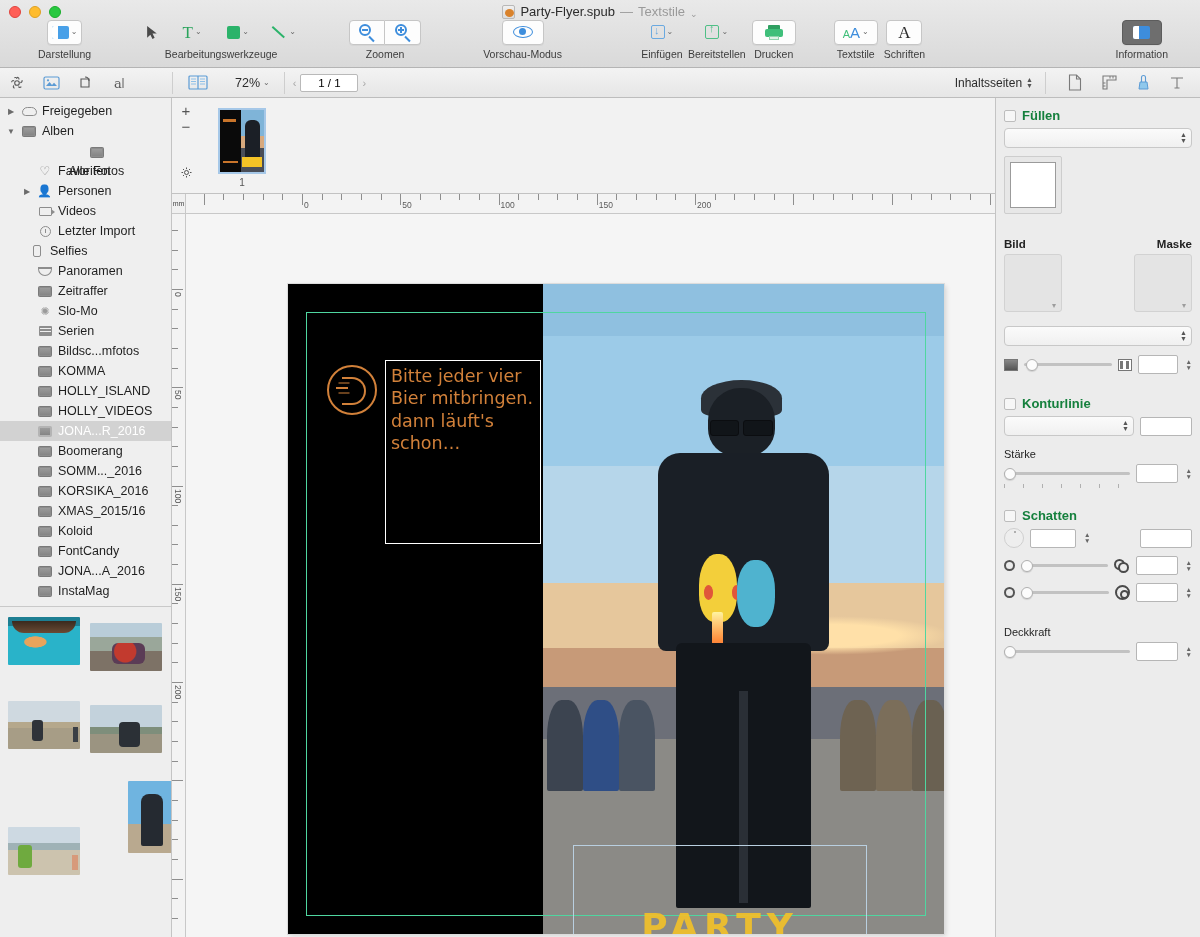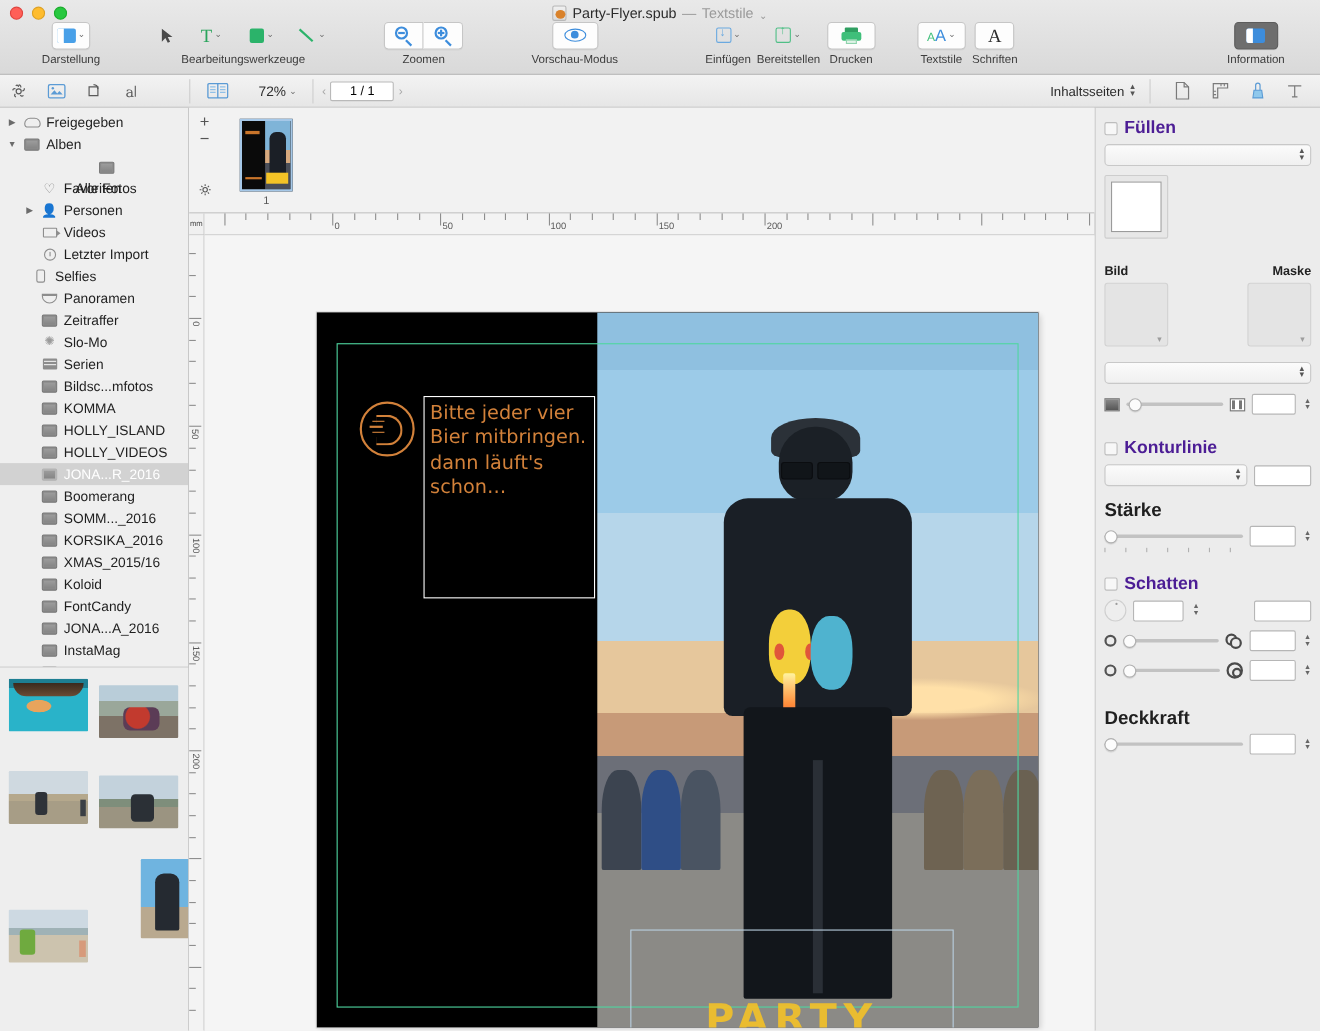--- a/index.html
+++ b/index.html
@@ -299,21 +299,21 @@
   }
 
   
   .inspector {
     width: 205px; flex: none; background: #ececec; border-left: 1px solid #c4c4c4;
     padding: 10px 8px; overflow: hidden;
   }
   .ins-row { display: flex; align-items: center; gap: 6px; }
   .ins-chk { display: flex; align-items: center; gap: 6px; margin-bottom: 5px; }
   .cbox { width: 12px; height: 12px; border: 1px solid #bdbdbd; background: #f7f7f7; border-radius: 2px; flex:none; }
-  .lbl-dim { font-size: 16px; color: #4c1d95; font-weight: 700; }
+  .lbl-dim { font-size: 13px; color: #15803d; font-weight: 700; }
   .popup {
     height: 20px; background: linear-gradient(#fbfbfb,#f0f0f0); border: 1px solid #c8c8c8;
     border-radius: 4px; display: flex; align-items: center; justify-content: flex-end;
     padding-right: 4px; font-size: 10px; color: #7d7d7d;
   }
   .swatchwell {
     width: 58px; height: 58px; border: 1px solid #cdcdcd; background: #e7e7e7;
     border-radius: 2px; padding: 5px; margin-top: 8px;
   }
   .swatchwell .sw { width: 100%; height: 100%; background: #fff; border: 1px solid #9b9b9b; }
@@ -322,21 +322,21 @@
     border-radius: 3px; position: relative;
   }
   .imgwell::after { content:"▾"; position:absolute; right: 5px; bottom: 1px; font-size: 8px; color: #9d9d9d; }
   .wellcap { font-size: 11.5px; font-weight: 700; color: #222; margin-bottom: 4px; }
   .numbox { height: 19px; background: #fff; border: 1px solid #b6b6b6; border-radius: 2px; }
   .stepper { display: inline-flex; flex-direction: column; font-size: 6.5px; line-height: 6px; color: #666; margin-left: 2px; }
   .slider { flex: 1; height: 14px; position: relative; display:flex; align-items:center; }
   .slider .trk { height: 3px; background: #c2c2c2; border-radius: 2px; width: 100%; }
   .slider .knb { position: absolute; width: 12px; height: 12px; border-radius: 50%;
       background: #fcfcfc; border: 1px solid #b0b0b0; box-shadow: 0 1px 1px rgba(0,0,0,.12); }
-  .sec-title { font-size: 17px; font-weight: 700; color: #1f1f1f; margin: 12px 0 4px; }
+  .sec-title { font-size: 11px; font-weight: 400; color: #1f1f1f; margin: 12px 0 4px; }
   .mini-ico { width: 14px; height: 12px; border: 1px solid #777; flex: none; }
   .mini-ico.fill { background: linear-gradient(#888,#555); }
   .mini-ico.grid { background:
      linear-gradient(#fff,#fff) padding-box; position: relative; }
   .mini-ico.grid::after { content:""; position:absolute; left:1px; top:1px; right:1px; bottom:1px;
      background: repeating-linear-gradient(90deg,#777 0 3px,#fff 3px 6px), repeating-linear-gradient(0deg,#777 0 2px,#fff 2px 5px);}
   .dial { width: 20px; height: 20px; border-radius: 50%; border: 1px solid #cfcfcf; background: #eee; position: relative; flex:none;}
   .dial::after { content:""; position:absolute; left: 9px; top: 2px; width: 2px; height: 2px; border-radius:50%; background: #9a9a9a; }
   .radio-o { width: 11px; height: 11px; border-radius: 50%; border: 2px solid #545454; flex:none; }
   .blur-ico { width: 16px; height: 14px; position: relative; flex:none; }

